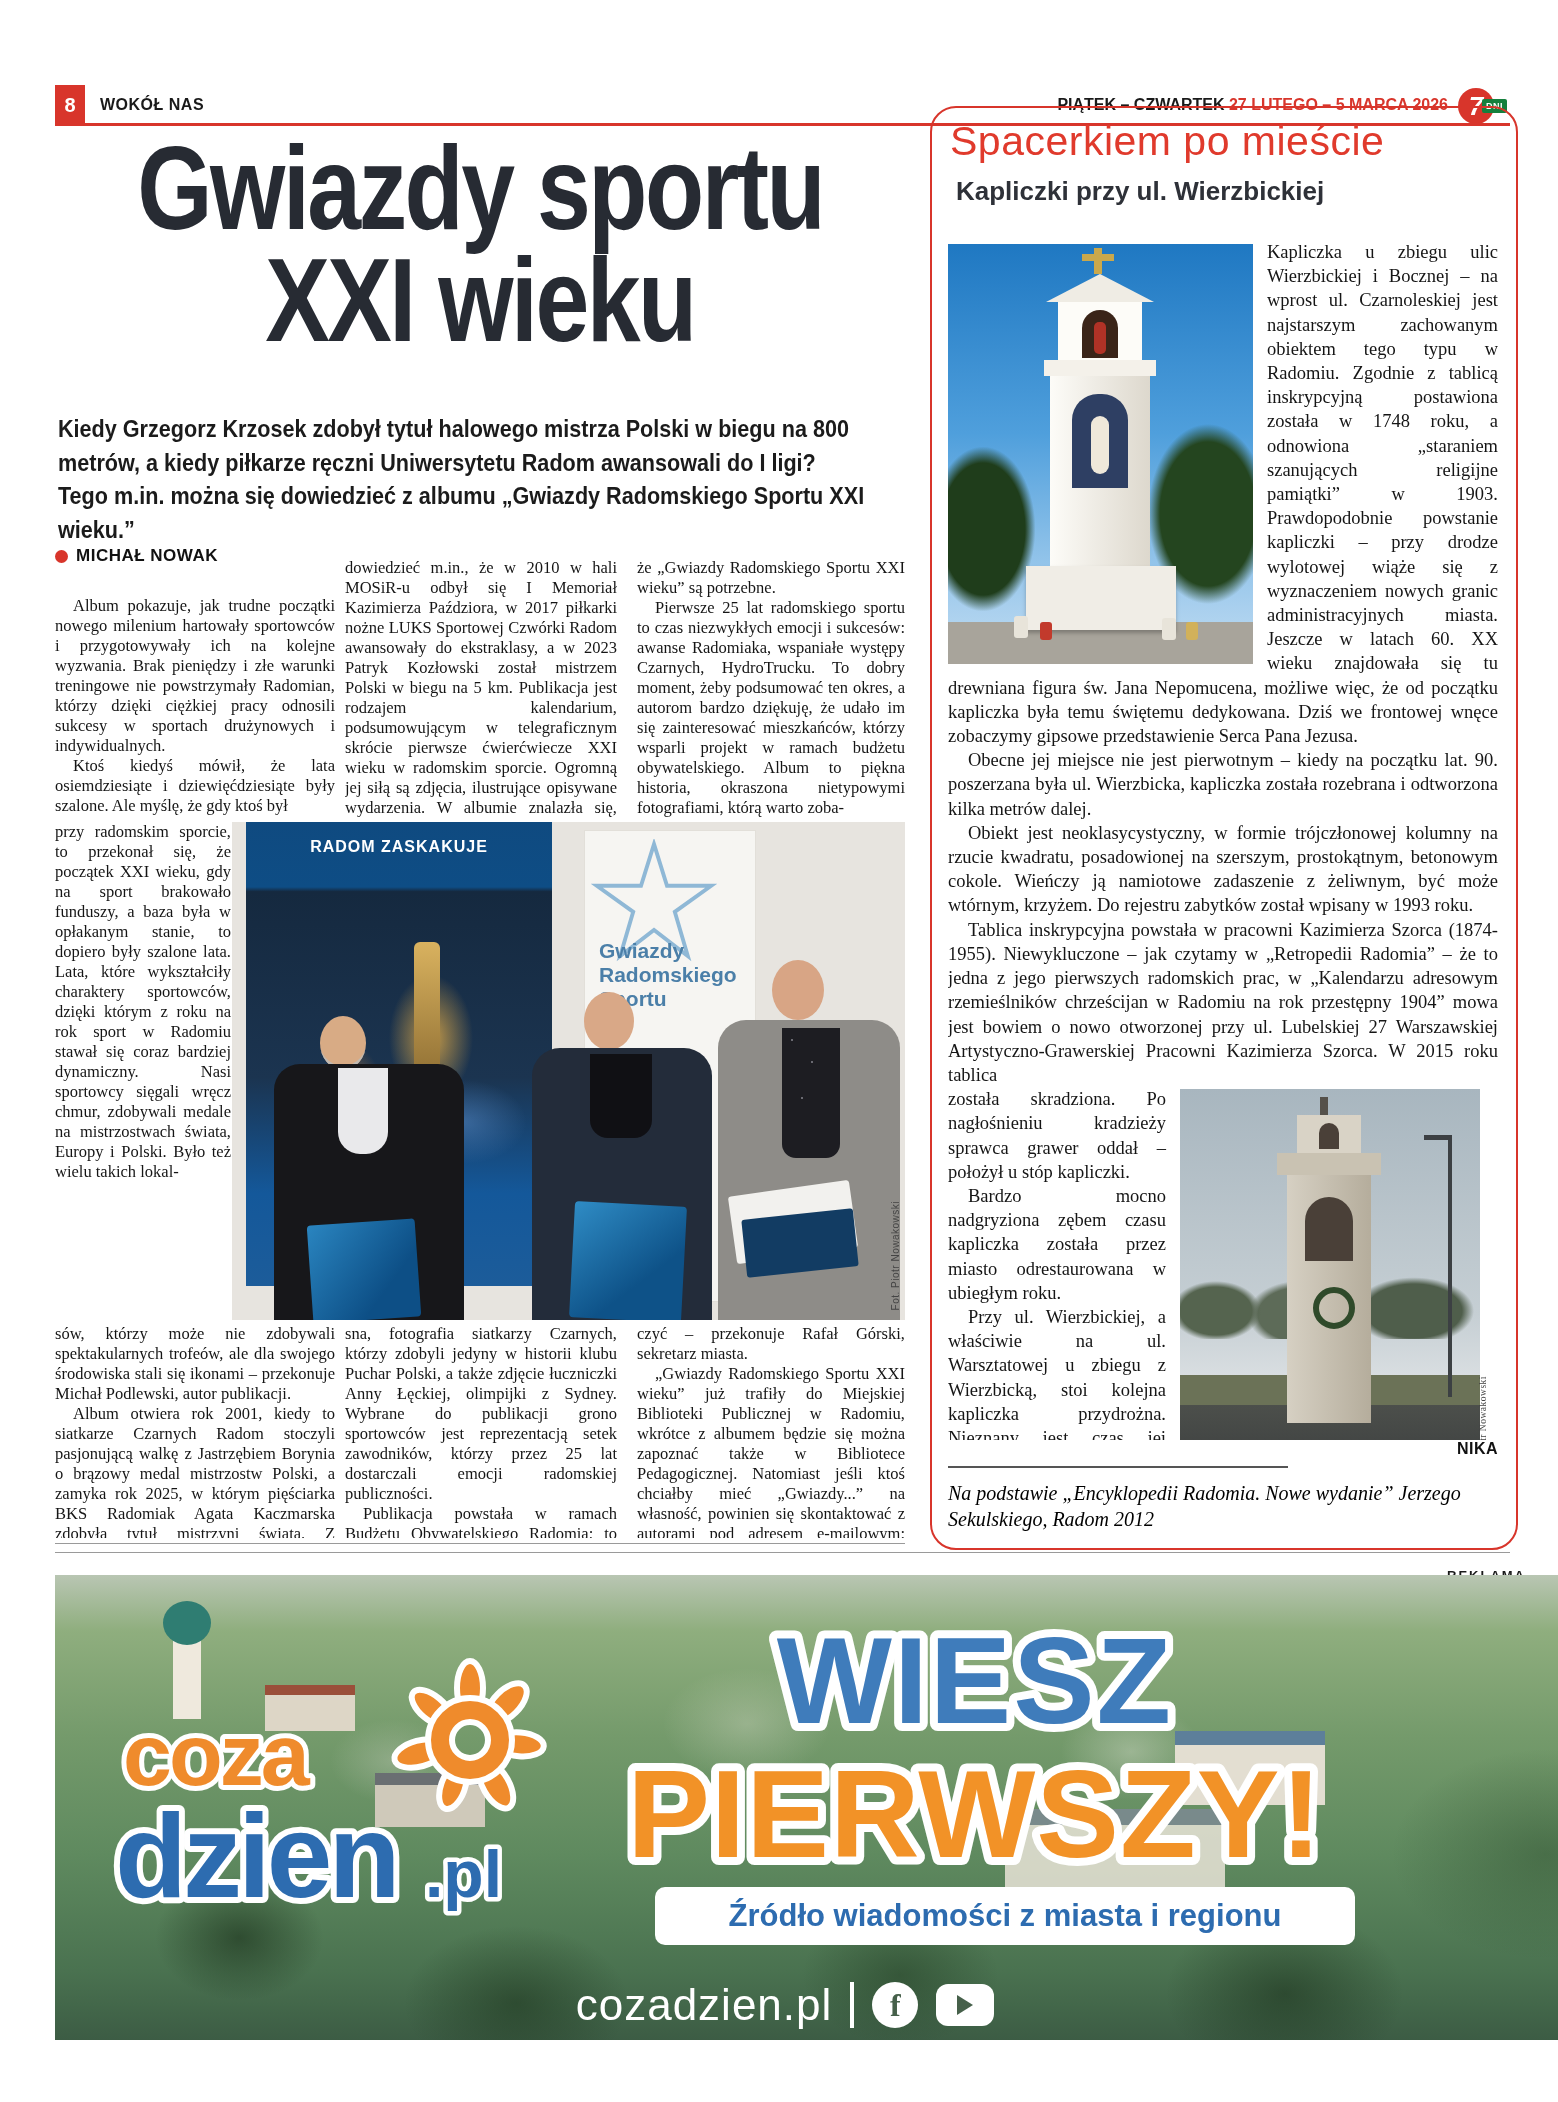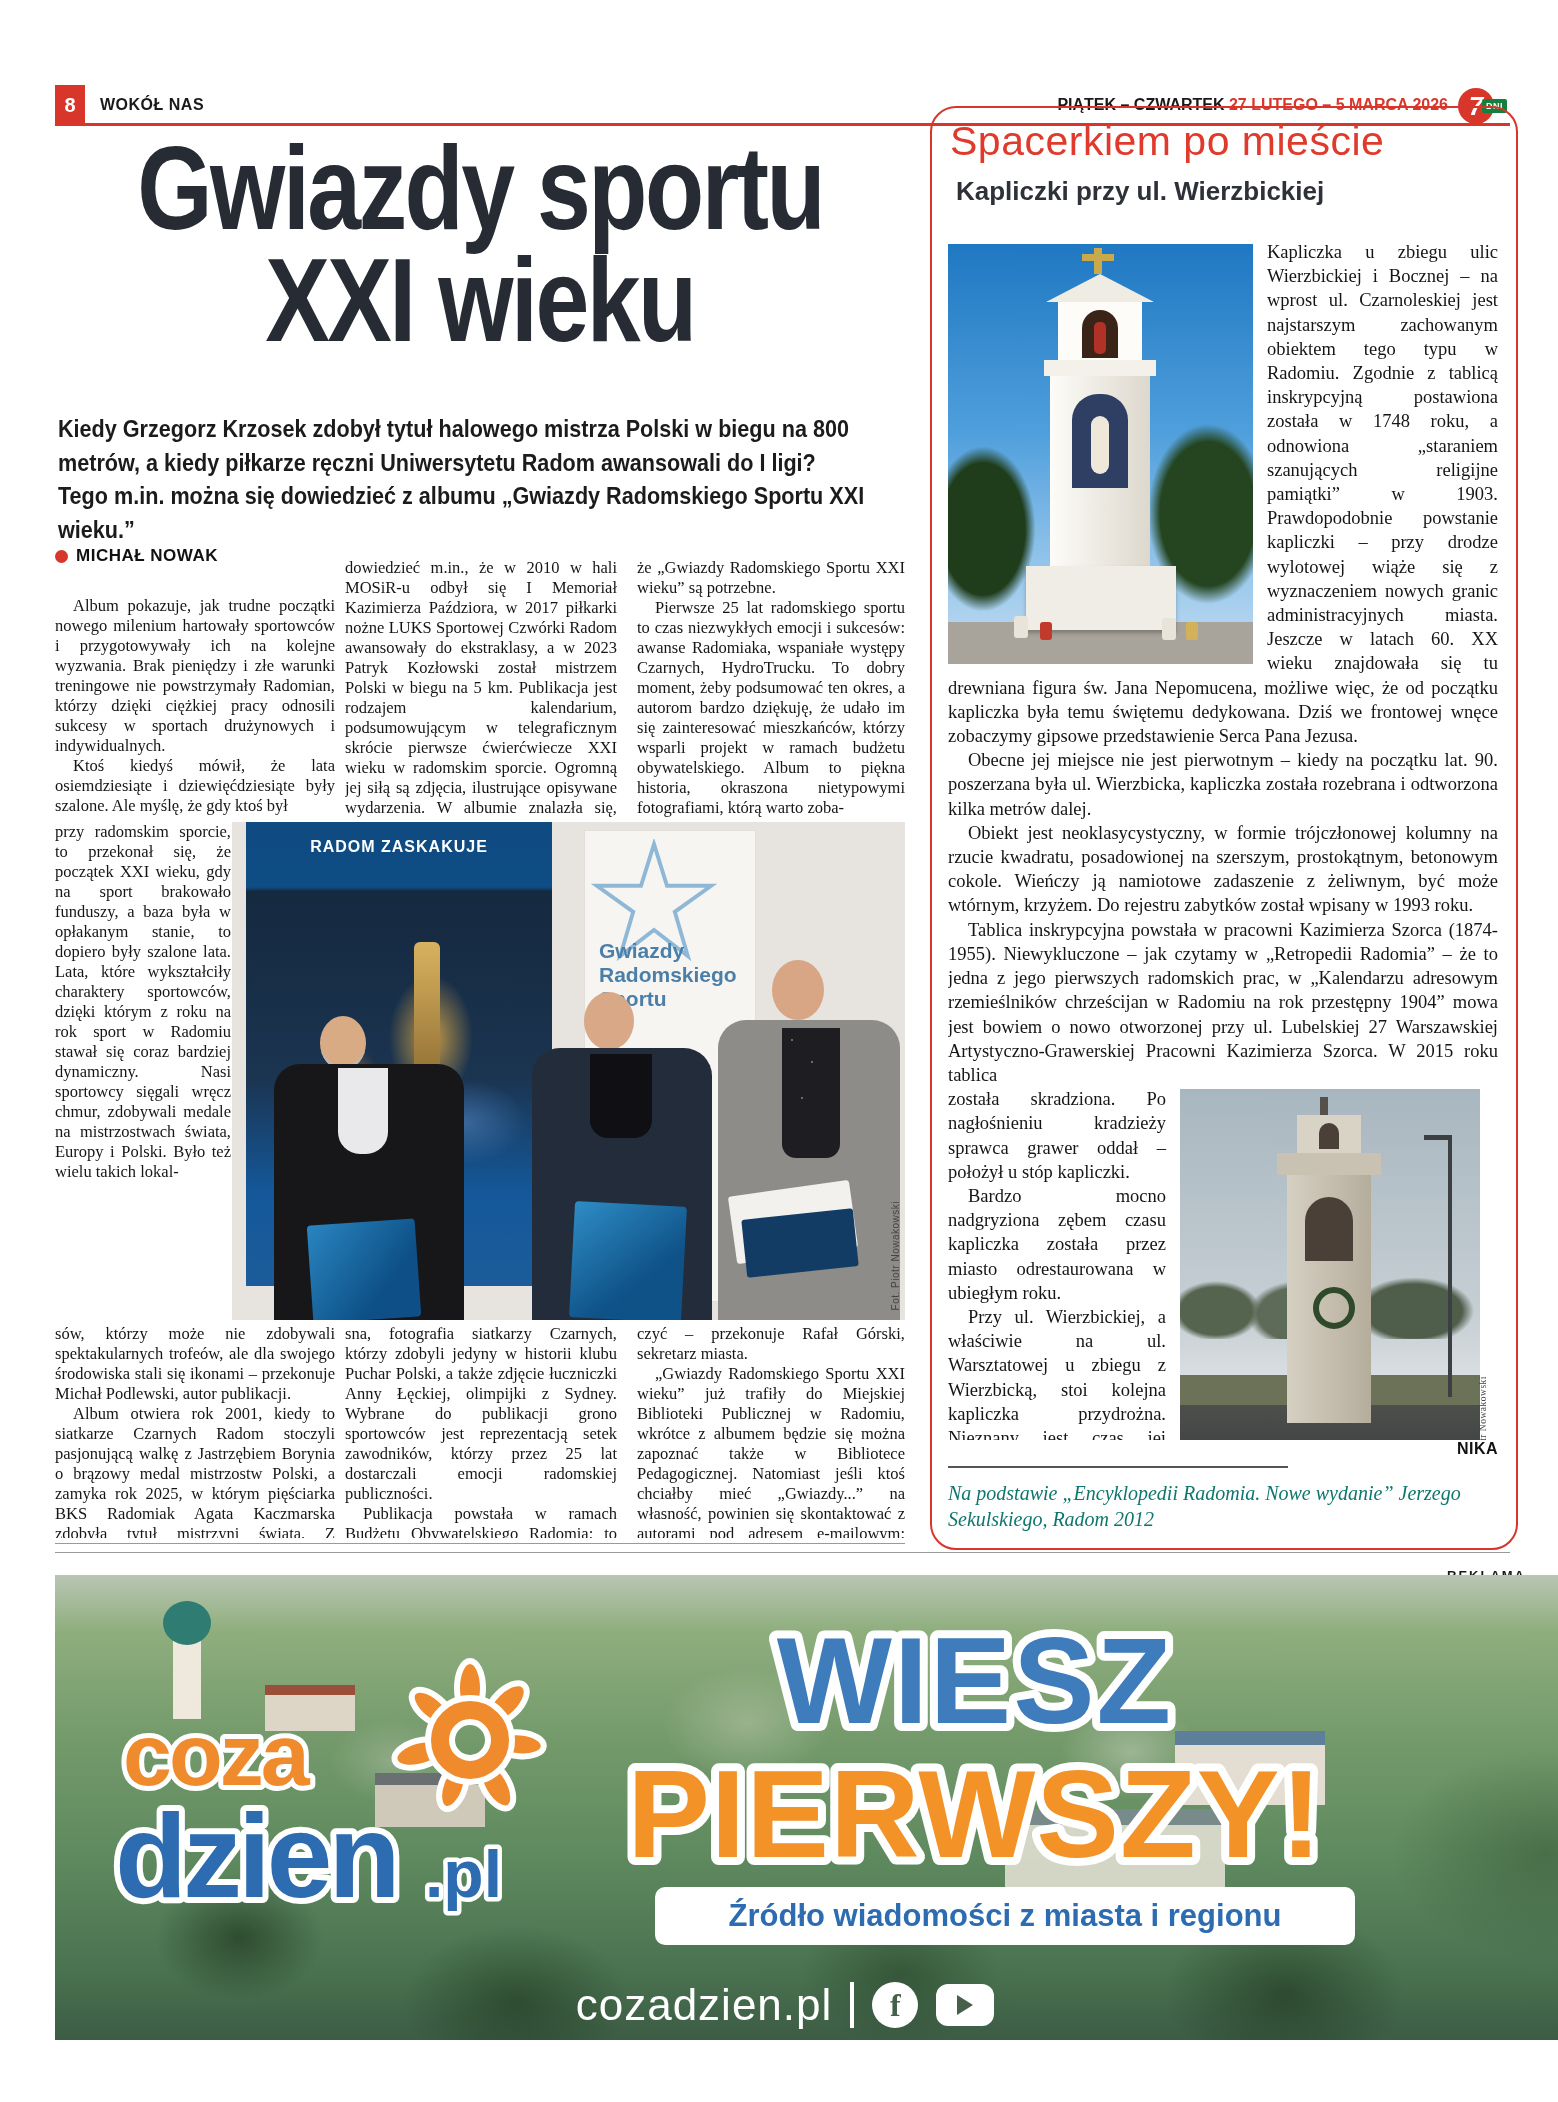--- a/index.html
+++ b/index.html
@@ -216,21 +216,21 @@
     <div class="abs" style="right:0;top:0;width:18px;height:100%;background:#fff;">
       <span class="vcap abs" style="right:3px;bottom:8px;font-size:9.5px;">Zdjęcia: Piotr Nowakowski</span>
     </div>
   </div>
   <p class="ni">została skradziona. Po nagłośnieniu kradzieży sprawca grawer oddał – położył u stóp kapliczki.</p>
   <p>Bardzo mocno nadgryziona zębem czasu kapliczka została przez miasto odrestaurowana w ubiegłym roku.</p>
   <p>Przy ul. Wierzbickiej, a właściwie na ul. Warsztatowej u zbiegu z Wierzbicką, stoi kolejna kapliczka przydrożna. Nieznany jest czas jej budowy, nie wiemy także komu mogła być poświęcona. Ma kształt smukłego prostopadłościanu. Składa się z cokołu posadowionego na płycie i wyższego trzonu o ściętych narożach, zamkniętego gzymsem. Powyżej znajduje się niewielki czworobok mający w każdej ścianie półkoliście zamkniętą, prostokątną wnękę. Kolejny gzyms przechodzi w czterospadowy daszek z małym krzyżem żeliwnym na szczycie.</p>
 </div>
 <div class="abs" style="left:948px;top:1440px;width:550px;text-align:right;font-weight:bold;font-size:16px;letter-spacing:.5px;">NIKA</div>
 <div class="abs" style="left:948px;top:1466px;width:340px;height:2px;background:#555;"></div>
-<div class="abs" style="left:948px;top:1480px;width:548px;font-family:'Liberation Serif',serif;font-style:italic;font-size:20px;line-height:1.3;color:#0f766e;">Na podstawie „Encyklopedii Radomia. Nowe wydanie” Jerzego Sekulskiego, Radom 2012</div>
+<div class="abs" style="left:948px;top:1480px;width:548px;font-family:'Liberation Serif',serif;font-style:italic;font-size:20px;line-height:1.3;color:#000000;">Na podstawie „Encyklopedii Radomia. Nowe wydanie” Jerzego Sekulskiego, Radom 2012</div>
 
 <div class="abs hairline" style="left:55px;top:1552px;width:1455px;height:1px;"></div>
 <div class="abs hairline" style="left:55px;top:1543px;width:850px;height:1px;"></div>
 <div class="abs reklama" style="right:32px;top:1556px;margin-top:12px;">REKLAMA</div>
 
 <div class="abs ad" style="left:55px;top:1575px;width:1537px;height:465px;">
 
   <div class="abs" style="left:118px;top:48px;width:28px;height:96px;background:#efe9dd;"></div>
   <div class="abs" style="left:108px;top:26px;width:48px;height:44px;border-radius:50%;background:#2f7d72;"></div>
   <div class="abs" style="left:210px;top:120px;width:90px;height:36px;background:#ddd6c6;box-shadow:0 -10px 0 0 #9a4f3a;"></div>

